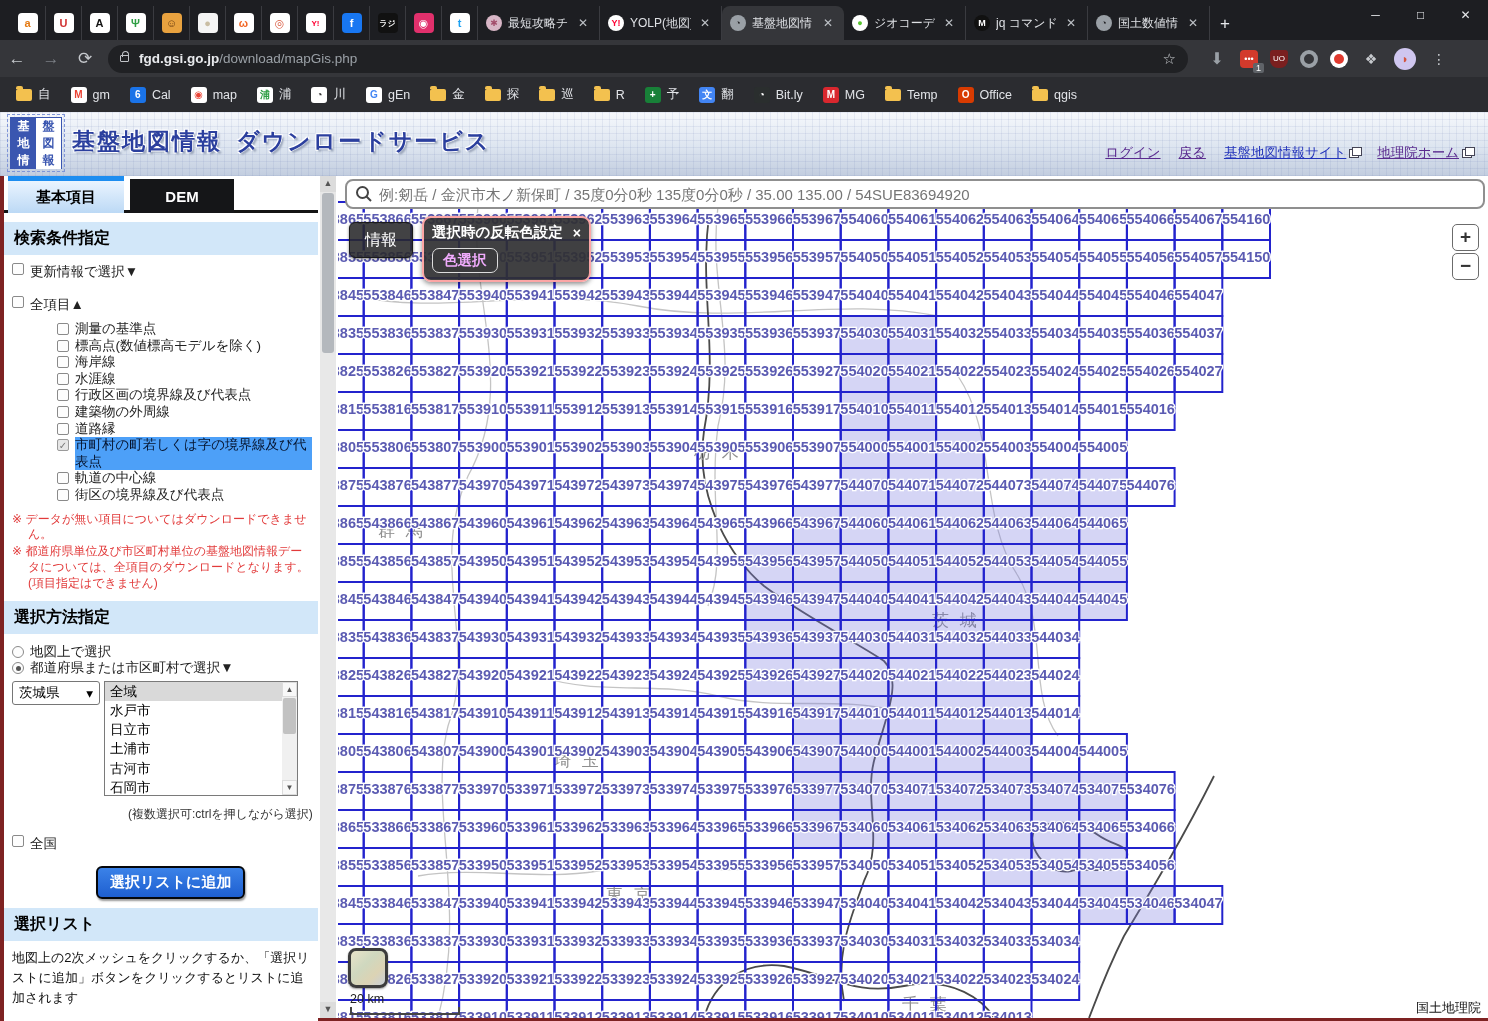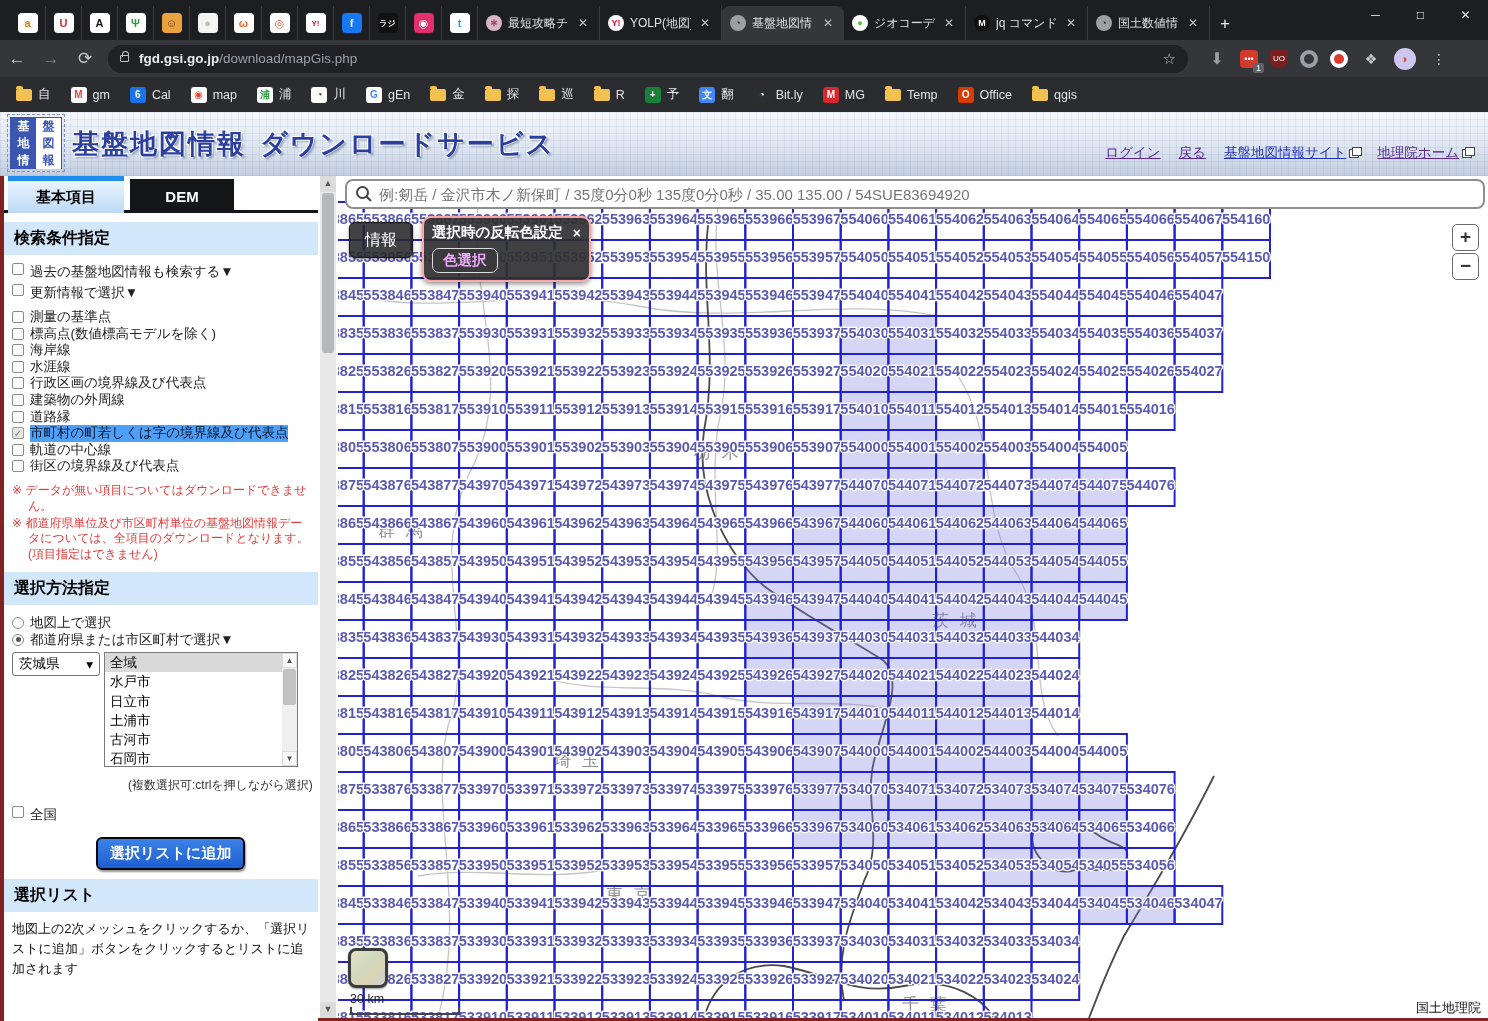--- a/index.html
+++ b/index.html
@@ -50,21 +50,21 @@
   
   .siteheader { position:absolute; left:0; top:112px; width:1488px; height:64px;
     background:linear-gradient(180deg,#f6f8fc 0%,#dde5f0 55%,#c2cddf 100%);
     background-image:repeating-linear-gradient(0deg,rgba(90,110,170,.10) 0 1px,transparent 1px 7px),
                      repeating-linear-gradient(90deg,rgba(90,110,170,.10) 0 1px,transparent 1px 7px),
                      linear-gradient(180deg,#f6f8fc 0%,#dde5f0 55%,#c2cddf 100%); }
   .gsilogo { position:absolute; left:10px; top:5px; width:52px; height:52px; background:#fff; border:1px solid #3a56b0; outline:1px dashed #7f95d8; outline-offset:2px; display:grid; grid-template-columns:1fr 1fr; grid-template-rows:1fr 1fr 1fr; }
   .gsilogo span { display:flex; align-items:center; justify-content:center; font-size:12px; font-weight:bold; }
   .gsilogo span:nth-child(odd) { background:#3a56b0; color:#fff; }
   .gsilogo span:nth-child(even) { background:#fff; color:#3a56b0; }
-  .sitetitle { position:absolute; left:72px; top:14px; font-size:27px; font-weight:bold; color:#2b3f9e; letter-spacing:2px;
+  .sitetitle { position:absolute; left:72px; top:14px; font-size:23px; font-weight:bold; color:#2b3f9e; letter-spacing:2px;
     text-shadow:-1px -1px 0 #fff,1px -1px 0 #fff,-1px 1px 0 #fff,2px 2px 2px #98a3b8; }
   .sitetitle .sub { margin-left:14px; }
   .headlinks { position:absolute; right:16px; top:32px; display:flex; gap:18px; font-size:13.5px; }
   .headlinks a { color:#5a2b8f; text-decoration:underline; display:flex; align-items:center; gap:3px; }
   .headlinks a.blue { color:#2233bb; }
   .extbox { width:10px; height:9px; border:1.5px solid #445; position:relative; background:#fff; }
   .extbox::before { content:""; position:absolute; left:2px; top:-3px; width:8px; height:7px; border:1.5px solid #445; background:#fff; }
 
   
   .content { position:absolute; left:0; top:176px; width:1488px; height:845px; border-left:4px solid #7e2222; border-bottom:3px solid #7e2222; background:#fff; }
@@ -340,28 +340,30 @@
 
     <div class="sidebar">
       <div class="sbtabs">
         <div class="sbtab-main">基本項目</div>
         <div class="sbtab-dem">DEM</div>
       </div>
       <div class="sbsection">検索条件指定</div>
       <div class="sbgroup" id="toggleChecks">
           <div class="chkrow toggles">
             <span class="box"></span>
-            <span>過去の基盤地図情報も検索する▼</span>
-          </div>
+            <span>更新情報で選択▼</span>
+          </div>
+        </div>
+      <div class="sbgroup" style="padding-top:12px;" id="allItems">
           <div class="chkrow toggles">
             <span class="box"></span>
-            <span>更新情報で選択▼</span>
-          </div>
-        </div>
-      <div class="sbgroup" style="padding-top:6px;" id="itemChecks">
+            <span>全項目▲</span>
+          </div>
+        </div>
+      <div class="sbgroup" style="padding-top:6px;margin-left:45px;" id="itemChecks">
           <div class="chkrow">
             <span class="box"></span>
             <span>測量の基準点</span>
           </div>
           <div class="chkrow">
             <span class="box"></span>
             <span>標高点(数値標高モデルを除く)</span>
           </div>
           <div class="chkrow">
             <span class="box"></span>
@@ -1342,19 +1344,19 @@
           <span class="x">×</span>
         </div>
         <span class="colorbtn">色選択</span>
       </div>
       <div class="zoomctl">
         <div>+</div>
         <div>−</div>
       </div>
       <div class="minimap"></div>
       <div class="scalebox">
-        <span>30 km</span>
+        <span>20 km</span>
         <div class="scalebar"></div>
       </div>
       <div class="attrib">国土地理院</div>
     </div>
   </div>
 </div>
 
 </body></html>

